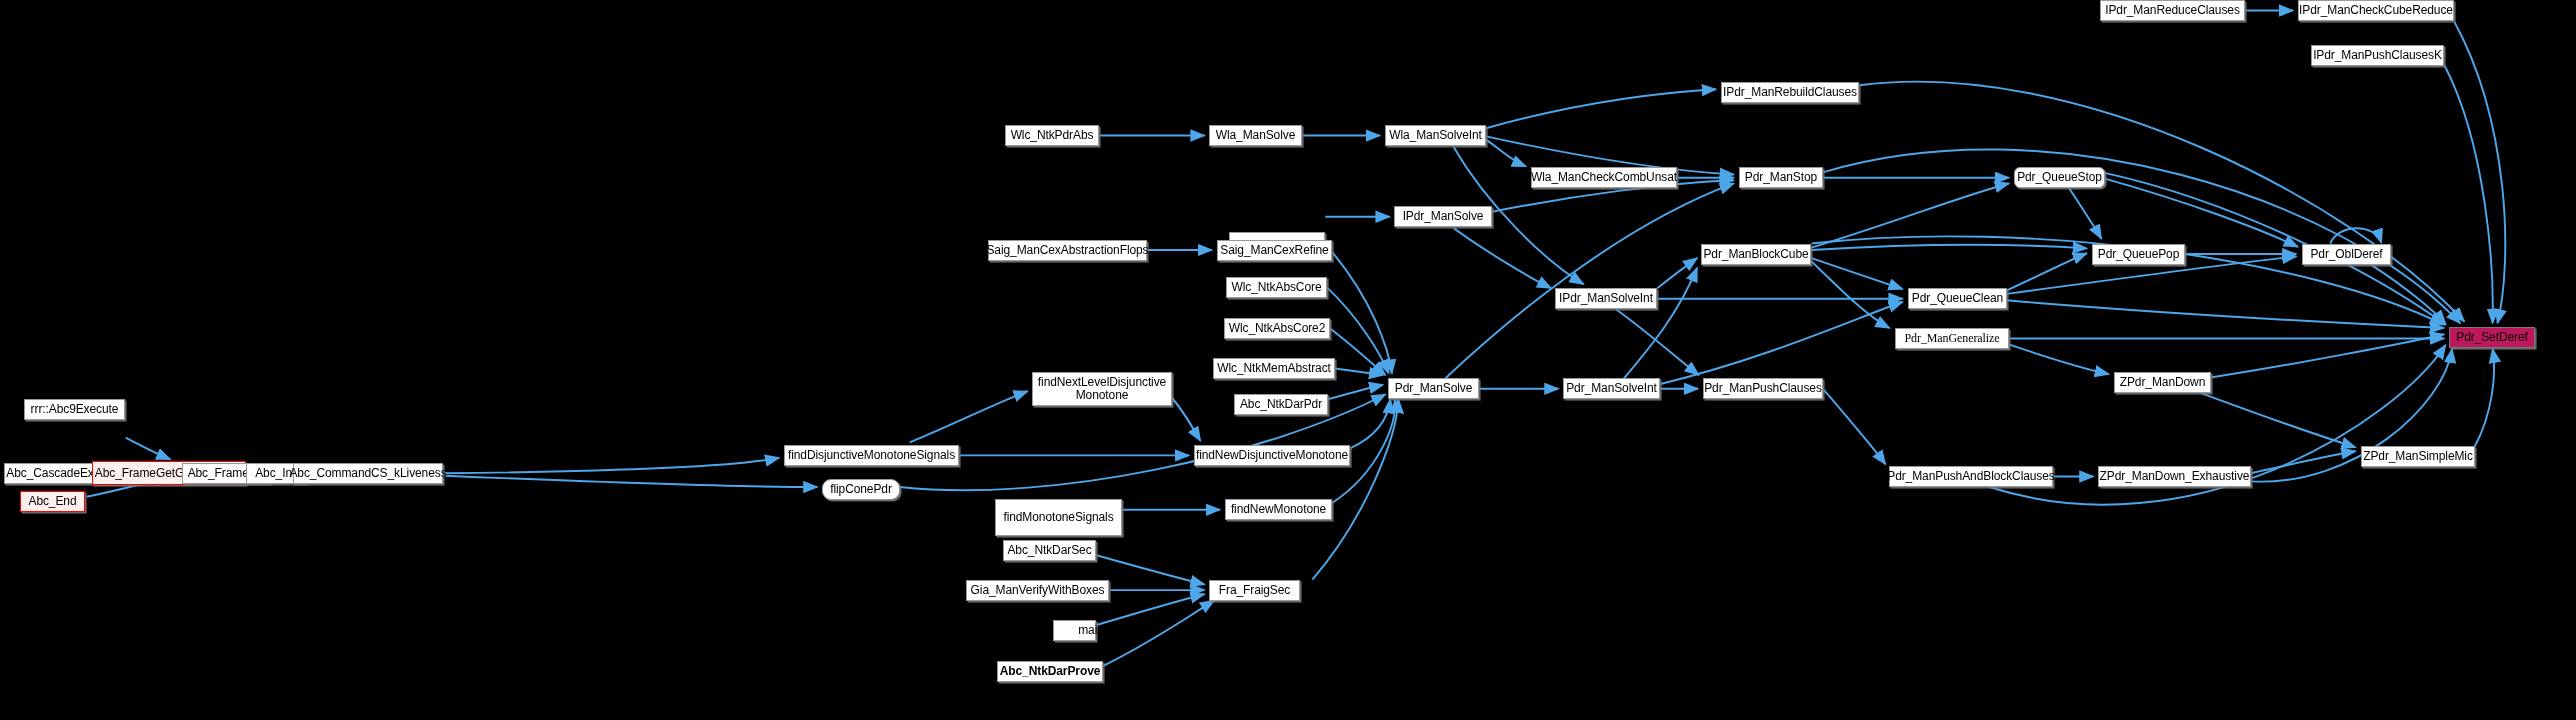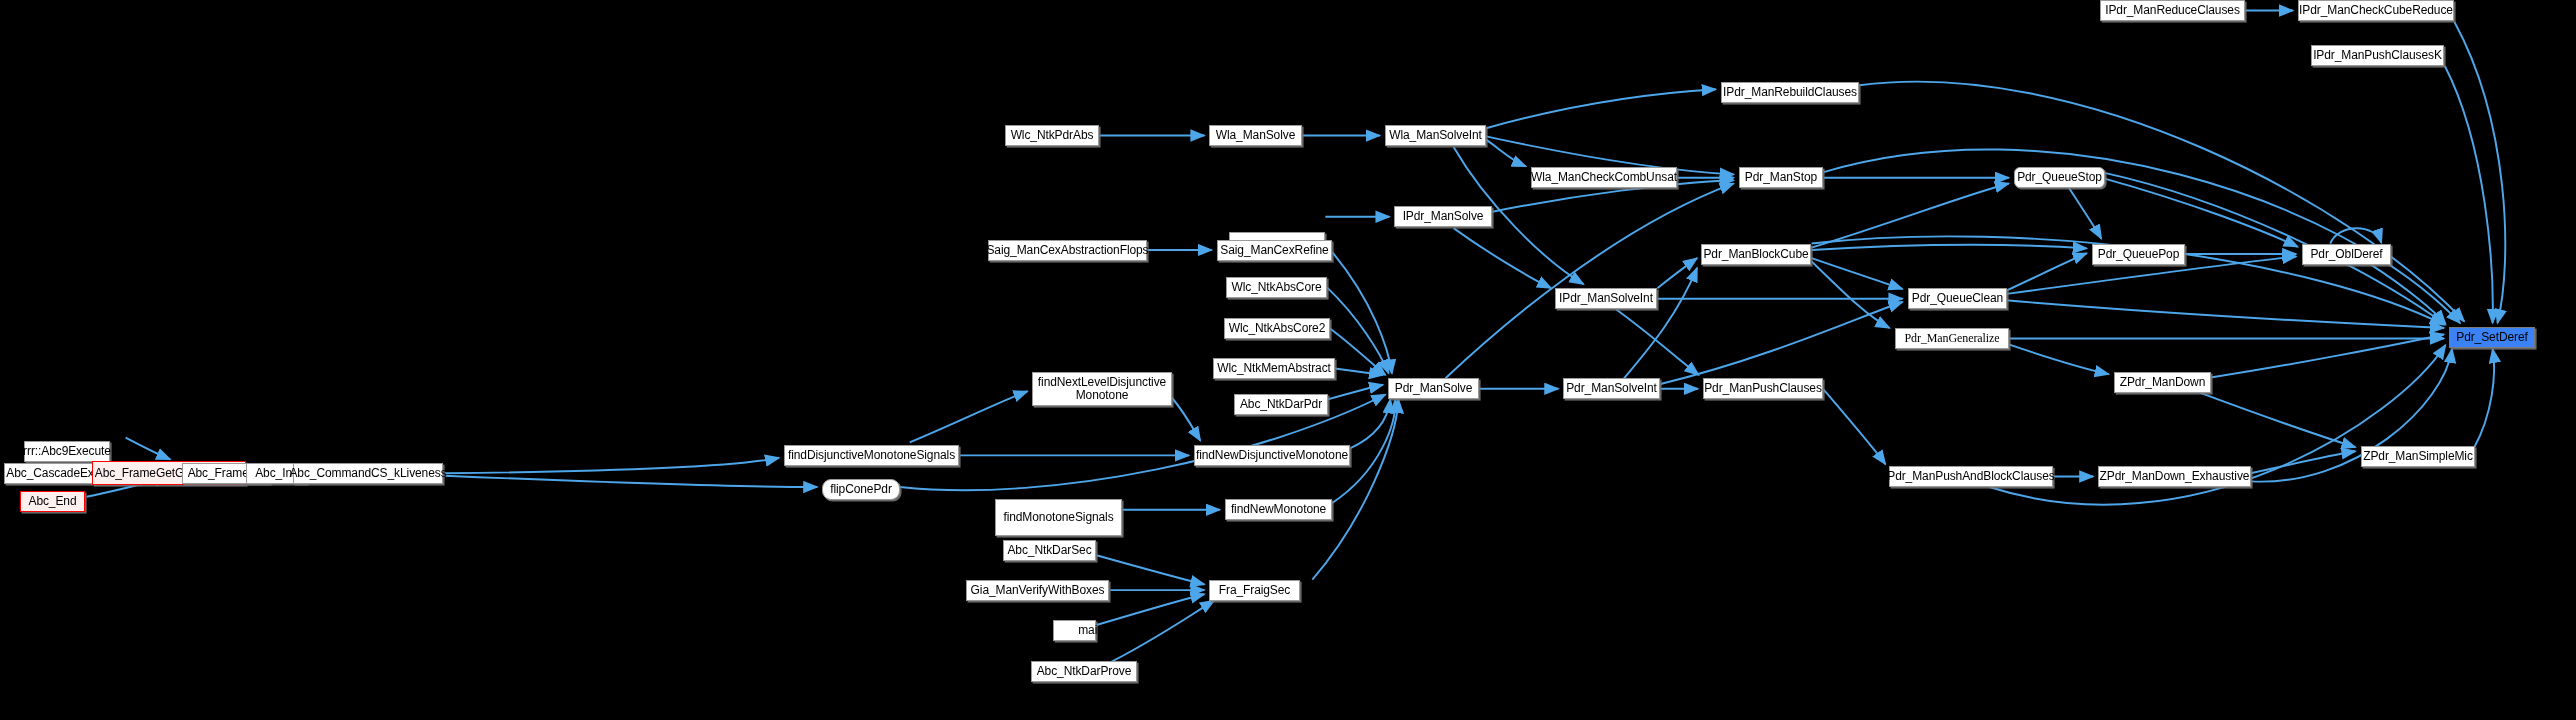--- a/index.html
+++ b/index.html
@@ -27,21 +27,21 @@
     text-align:center;
     white-space:pre-line;
     padding:0 4px;
     letter-spacing:-0.1px;
   }
   .node.red{
     border:1.6px solid #ff0000;
     background:#fff0f0;
   }
   .node.cur{
-    background:#3b82f6;
+    background:#be185d;
     border:0.8px solid #7a7a7a;
   }
 </style>
 </head>
 <body>
 
 <div id="canvas">
   <svg id="edges" xmlns="http://www.w3.org/2000/svg" viewBox="0 0 3172 887" width="2576" height="720">
     <defs>
       <marker id="ah" markerWidth="9" markerHeight="9" refX="7.2" refY="3.2" orient="auto" markerUnits="strokeWidth">
@@ -150,35 +150,35 @@
       <div class="node" style="left: 1895px; top: 328px; width: 114px; height: 21px; font-family: Liberation Serif, serif;">Pdr_ManGeneralize</div>
       <div class="node cur" style="left: 2449px; top: 327px; width: 86px; height: 21px;">Pdr_SetDeref</div>
       <div class="node" style="left: 1213px; top: 358px; width: 122px; height: 21px;">Wlc_NtkMemAbstract</div>
       <div class="node" style="left: 1032px; top: 372px; width: 140px; height: 34px;">findNextLevelDisjunctive
 Monotone</div>
       <div class="node" style="left: 1234px; top: 394px; width: 94px; height: 21px;">Abc_NtkDarPdr</div>
       <div class="node" style="left: 1388px; top: 378px; width: 91px; height: 21px;">Pdr_ManSolve</div>
       <div class="node" style="left: 1563px; top: 378px; width: 97px; height: 21px;">Pdr_ManSolveInt</div>
       <div class="node" style="left: 1703px; top: 378px; width: 120px; height: 21px;">Pdr_ManPushClauses</div>
       <div class="node" style="left: 2114px; top: 372px; width: 97px; height: 21px;">ZPdr_ManDown</div>
-      <div class="node" style="left: 24px; top: 441px; width: 86px; height: 21px;">rrr::Abc9Execute</div>
+      <div class="node" style="left: 24px; top: 399px; width: 101px; height: 21px;">rrr::Abc9Execute</div>
       <div class="node" style="left: 784px; top: 445px; width: 175px; height: 21px;">findDisjunctiveMonotoneSignals</div>
       <div class="node" style="left: 1194px; top: 445px; width: 156px; height: 21px;">findNewDisjunctiveMonotone</div>
       <div class="node" style="left: 4px; top: 463px; width: 138px; height: 21px;">Abc_CascadeExperiment</div>
       <div class="node red" style="left: 92px; top: 461px; width: 154px; height: 24px;">Abc_FrameGetGlobalFrame</div>
       <div class="node" style="left: 182px; top: 463px; width: 88px; height: 21px;">Abc_FrameInit</div>
       <div class="node" style="left: 246px; top: 463px; width: 61px; height: 21px;">Abc_Init</div>
       <div class="node" style="left: 293px; top: 463px; width: 150px; height: 21px;">Abc_CommandCS_kLiveness</div>
       <div class="node" style="left: 2361px; top: 446px; width: 114px; height: 21px;">ZPdr_ManSimpleMic</div>
       <div class="node" style="left: 1889px; top: 466px; width: 164px; height: 21px;">Pdr_ManPushAndBlockClauses</div>
       <div class="node" style="left: 2098px; top: 466px; width: 153px; height: 21px;">ZPdr_ManDown_Exhaustive</div>
       <div class="node" style="left: 822px; top: 479px; width: 78px; height: 21px; border-radius: 9px;">flipConePdr</div>
       <div class="node red" style="left: 20px; top: 491px; width: 65px; height: 21px;">Abc_End</div>
       <div class="node" style="left: 995px; top: 499px; width: 127px; height: 37px;">findMonotoneSignals</div>
       <div class="node" style="left: 1225px; top: 499px; width: 107px; height: 21px;">findNewMonotone</div>
       <div class="node" style="left: 1003px; top: 540px; width: 93px; height: 21px;">Abc_NtkDarSec</div>
       <div class="node" style="left: 966px; top: 580px; width: 143px; height: 21px;">Gia_ManVerifyWithBoxes</div>
       <div class="node" style="left: 1053px; top: 620px; width: 42px; height: 21px; padding-left: 37px;">main</div>
-      <div class="node" style="left: 1031px; top: 661px; width: 106px; height: 21px;">Abc_NtkDarProve</div>
+      <div class="node" style="left: 997px; top: 661px; width: 106px; height: 21px; font-weight: bold;">Abc_NtkDarProve</div>
       <div class="node" style="left: 1209px; top: 580px; width: 91px; height: 21px;">Fra_FraigSec</div>
     </div>
 </div>
 
 
 </body></html>

